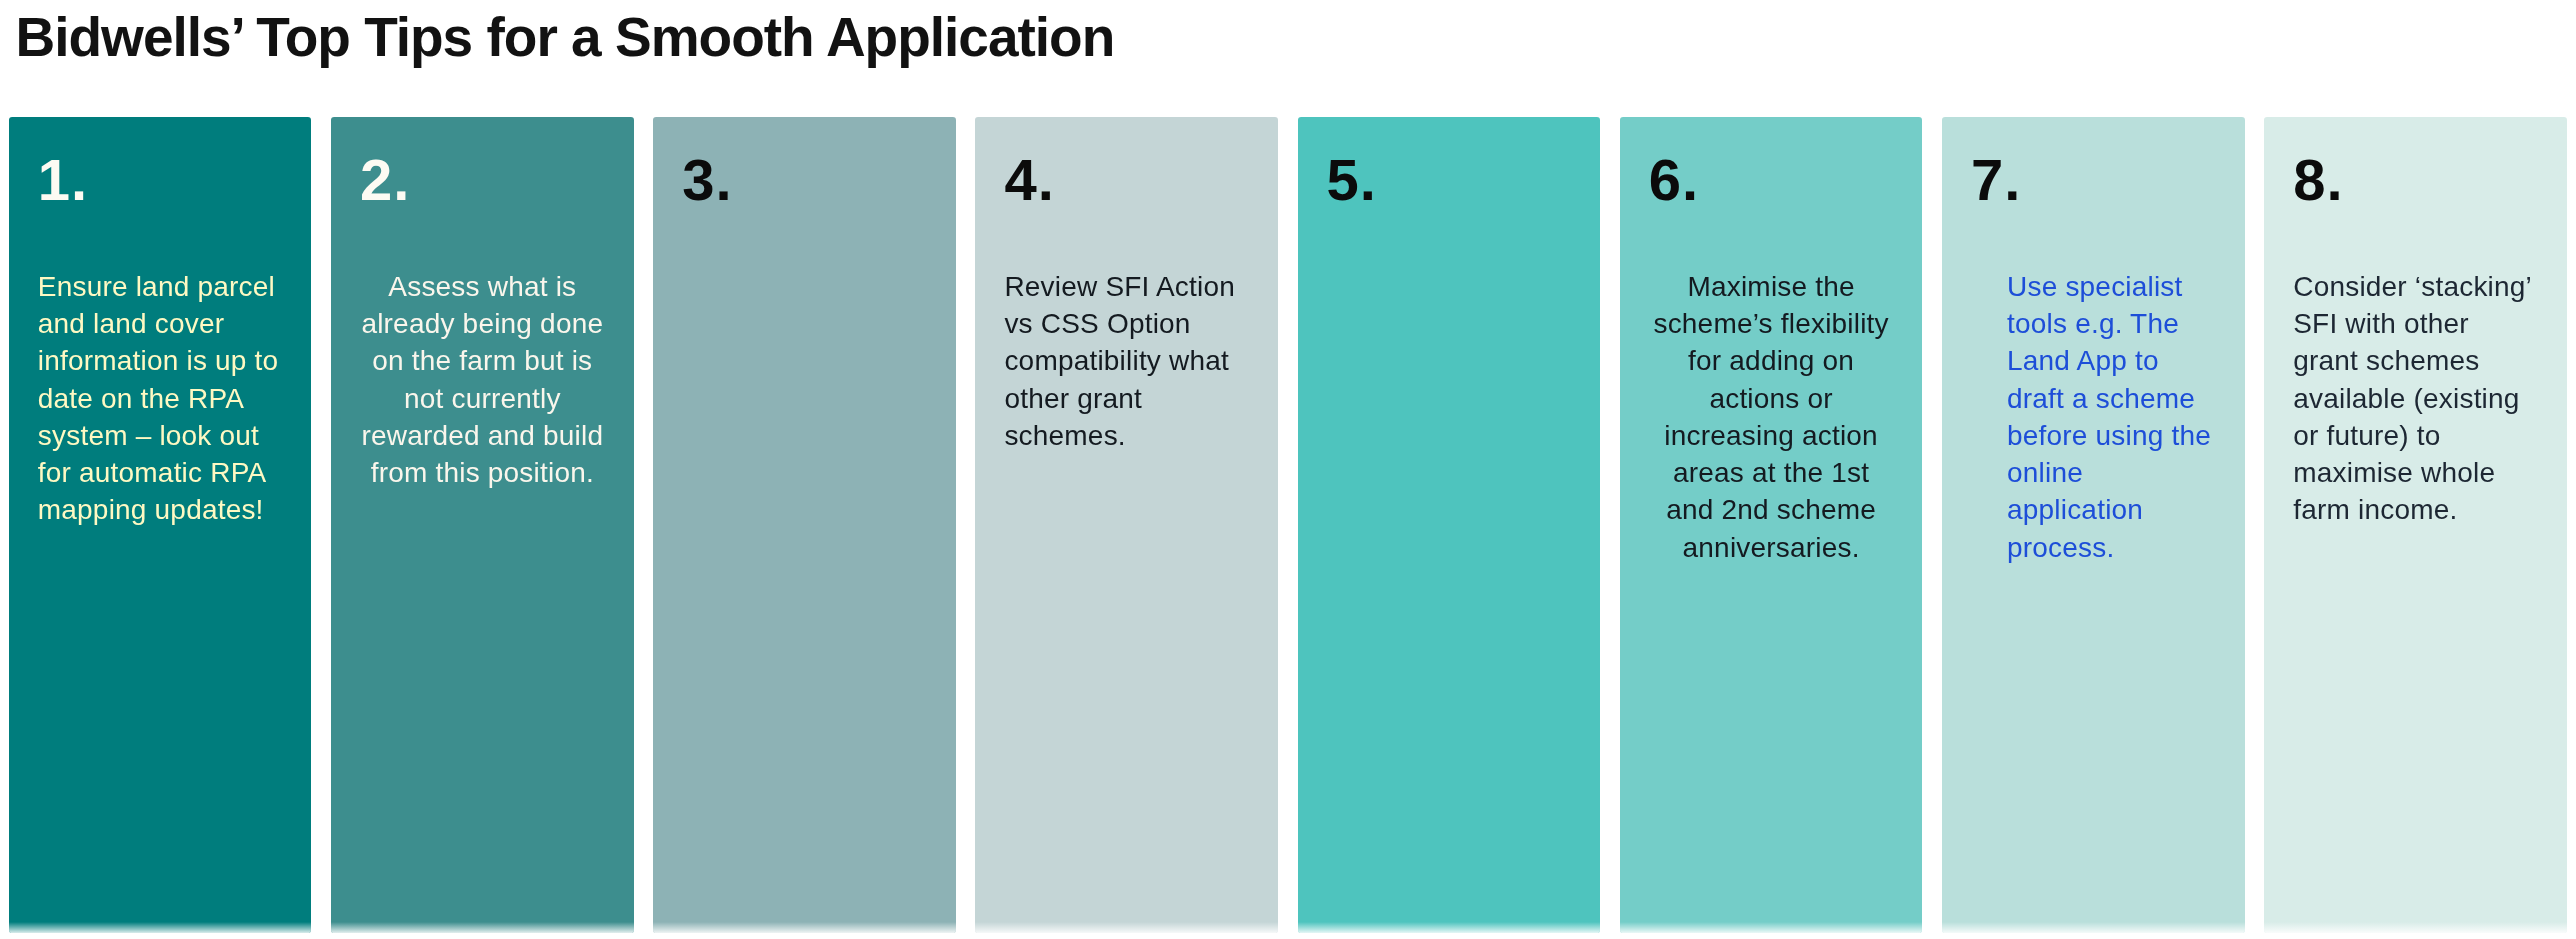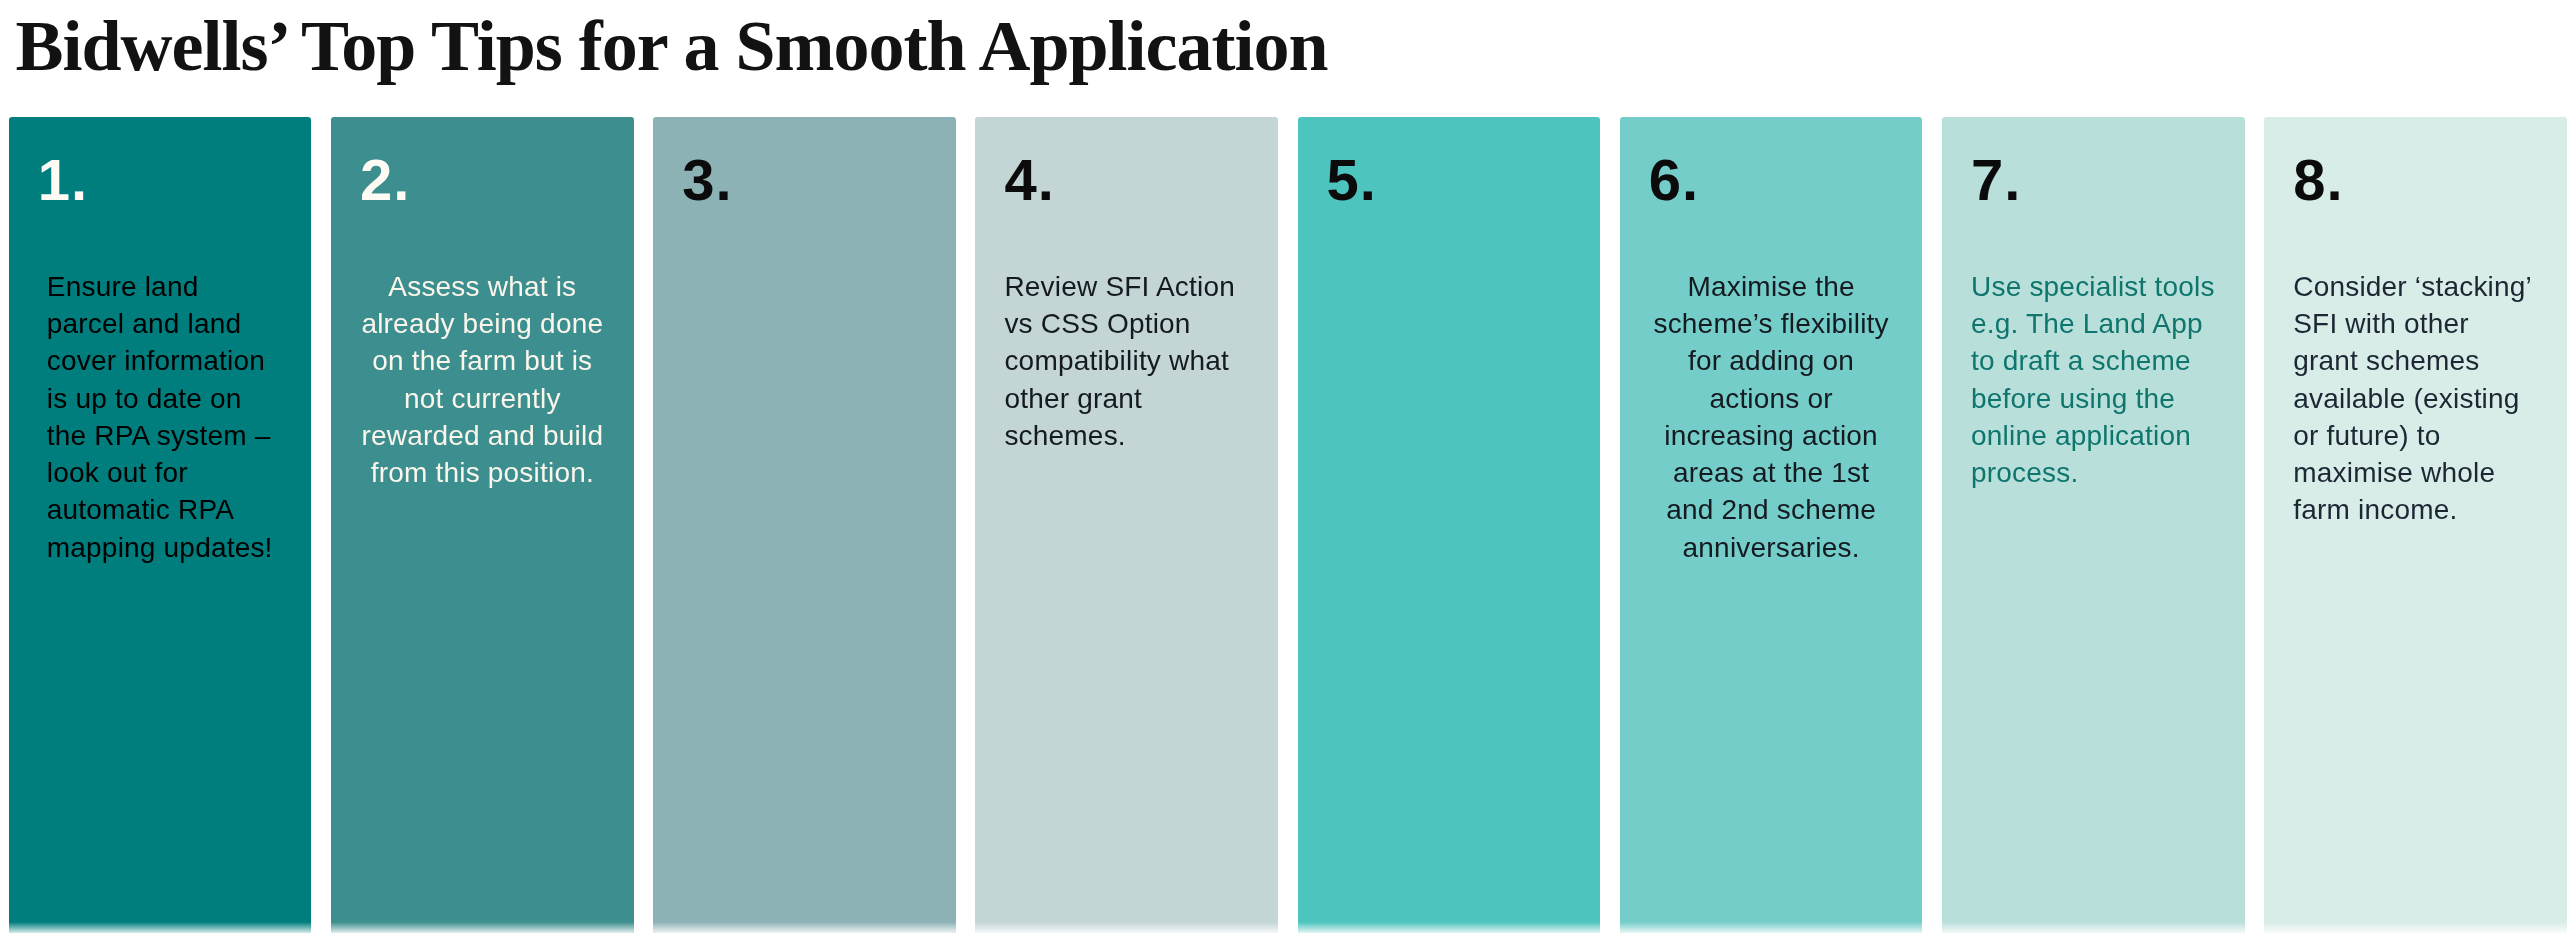--- a/index.html
+++ b/index.html
@@ -11,27 +11,26 @@
     width: 2576px;
     height: 939px;
     position: relative;
     overflow: hidden;
     font-family: "Liberation Sans", sans-serif;
   }
   .page-title {
     position: absolute;
     top: 7.2px;
     left: 15.5px;
-    font-size: 72px;
+    font-size: 55px;
     line-height: 1.1;
     font-weight: bold;
     letter-spacing: -1px;
     color: #121212;
     white-space: nowrap;
-    font-family: Liberation Serif, serif;
   }
   .cards-row {
     position: absolute;
     left: 8.8px;
     top: 117px;
     width: 2558px;
     height: 816px;
     display: flex;
     gap: 19.6px;
   }
@@ -68,21 +67,21 @@
   }
 </style>
 </head>
 <body>
 
 <div class="page-title">Bidwells’ Top Tips for a Smooth Application</div>
 
 <div class="cards-row">
     <div class="tip-card" style="background: rgb(0, 125, 125);">
       <div class="tip-number" style="color: rgb(253, 251, 243);">1.</div>
-      <div class="tip-text" style="color: #000000; margin-left: 9px;">Ensure land parcel and land cover information is up to date on the RPA system – look out for automatic RPA mapping updates!</div>
+      <div class="tip-text" style="color: #fef9c3;">Ensure land parcel and land cover information is up to date on the RPA system – look out for automatic RPA mapping updates!</div>
     </div>
     <div class="tip-card" style="background: rgb(61, 142, 142);">
       <div class="tip-number" style="color: rgb(253, 251, 243);">2.</div>
       <div class="tip-text" style="color: rgb(250, 246, 236); text-align: center;">Assess what is already being done on the farm but is not currently rewarded and build from this position.</div>
     </div>
     <div class="tip-card" style="background: rgb(141, 178, 181);">
       <div class="tip-number" style="color: rgb(11, 11, 11);">3.</div>
     </div>
     <div class="tip-card" style="background: rgb(196, 213, 214);">
       <div class="tip-number" style="color: rgb(11, 11, 11);">4.</div>
@@ -90,20 +89,20 @@
     </div>
     <div class="tip-card" style="background: rgb(78, 196, 190);">
       <div class="tip-number" style="color: rgb(11, 11, 11);">5.</div>
     </div>
     <div class="tip-card" style="background: rgb(116, 205, 200);">
       <div class="tip-number" style="color: rgb(11, 11, 11);">6.</div>
       <div class="tip-text" style="color: rgb(20, 26, 32); text-align: center;">Maximise the scheme’s flexibility for adding on actions or increasing action areas at the 1st and 2nd scheme anniversaries.</div>
     </div>
     <div class="tip-card" style="background: rgb(185, 223, 219);">
       <div class="tip-number" style="color: rgb(11, 11, 11);">7.</div>
-      <div class="tip-text" style="color: #0f766e;">Use specialist tools e.g. The Land App to draft a scheme before using the online application process.</div>
+      <div class="tip-text" style="color: #1d4ed8; margin-left: 36px;">Use specialist tools e.g. The Land App to draft a scheme before using the online application process.</div>
     </div>
     <div class="tip-card" style="background: rgb(216, 236, 232);">
       <div class="tip-number" style="color: rgb(11, 11, 11);">8.</div>
       <div class="tip-text" style="color: rgb(29, 39, 51);">Consider ‘stacking’ SFI with other grant schemes available (existing or future) to maximise whole farm income.</div>
     </div>
   </div>
 
 
 </body></html>

